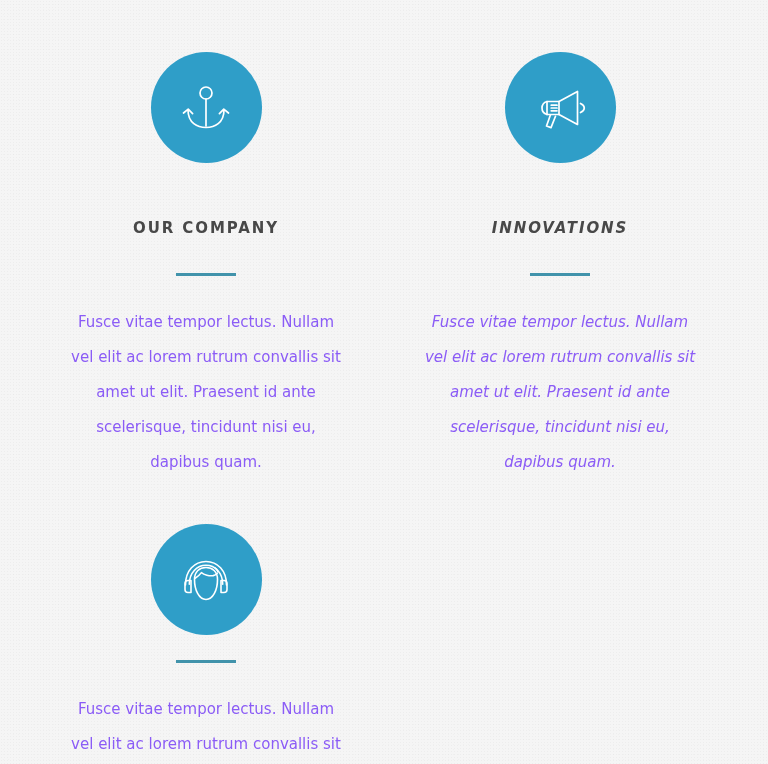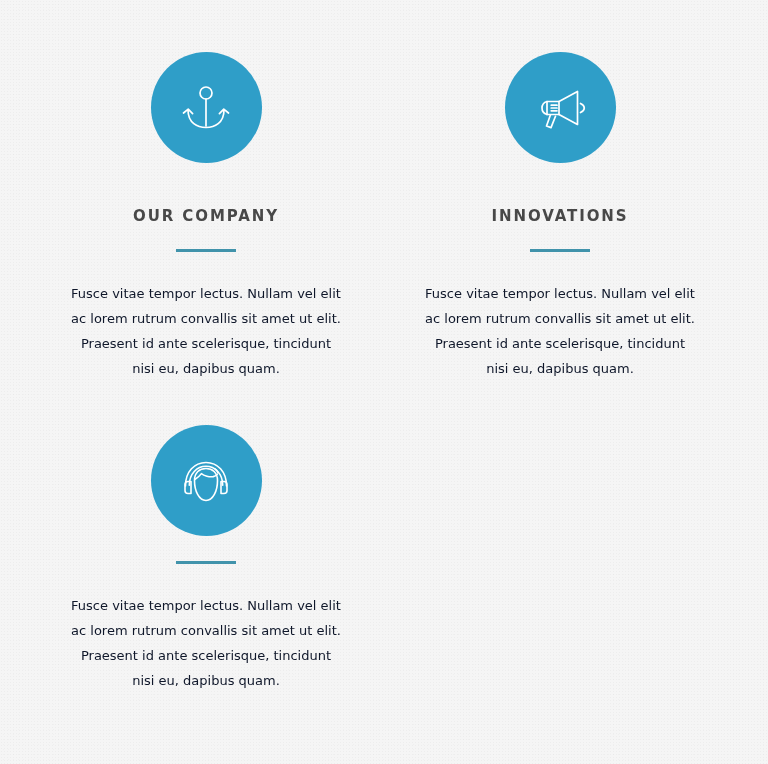--- a/index.html
+++ b/index.html
@@ -34,38 +34,38 @@
     width: 354px;
     box-sizing: border-box;
     padding: 0 40px;
     margin-bottom: 44px;
     text-align: center;
     display: flex;
     flex-direction: column;
     align-items: center;
   }
   .service-card.col-left  { margin-left: 29px; margin-right: 0; }
-  .service-card.col-right { margin-left: 0;  margin-right: 29px; }
+  .service-card.col-right { margin-left: 0;  margin-right: 29px; font-style: italic; }
 
   .icon-circle {
     width: 111px;
     height: 111px;
     border-radius: 50%;
     background-color: #2f9ec8;
     display: flex;
     align-items: center;
     justify-content: center;
     flex: none;
   }
   .icon-circle svg {
     display: block;
   }
 
   .card-title {
-    margin: 0;
+    margin: 12px;
     padding-top: 46px;
     font-size: 15px;
     font-weight: bold;
     letter-spacing: 1.9px;
     color: #484848;
     text-transform: uppercase;
     line-height: 1;
     font-family: "DejaVu Sans", "Liberation Sans", sans-serif;
   }
 
@@ -73,23 +73,23 @@
     width: 60px;
     height: 3px;
     background-color: #4193ab;
     margin-top: 25px;
     border: 0;
   }
 
   .card-text {
     margin: 0;
     padding-top: 29px;
-    font-size: 13px;
-    line-height: 25px;
-    color: #0f172a;
+    font-size: 15px;
+    line-height: 35px;
+    color: #8b5cf6;
     max-width: 300px;
   }
 </style>
 </head>
 <body>
 
 <div class="services-grid">
 
   <div class="service-card col-left">
     <div class="icon-circle">

